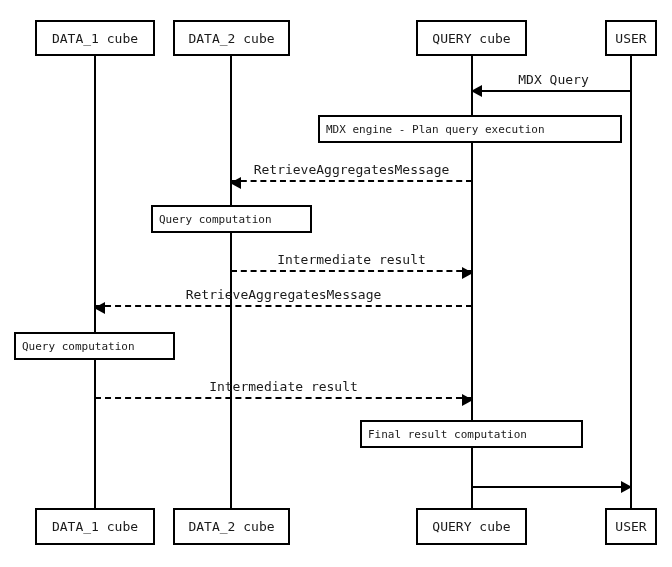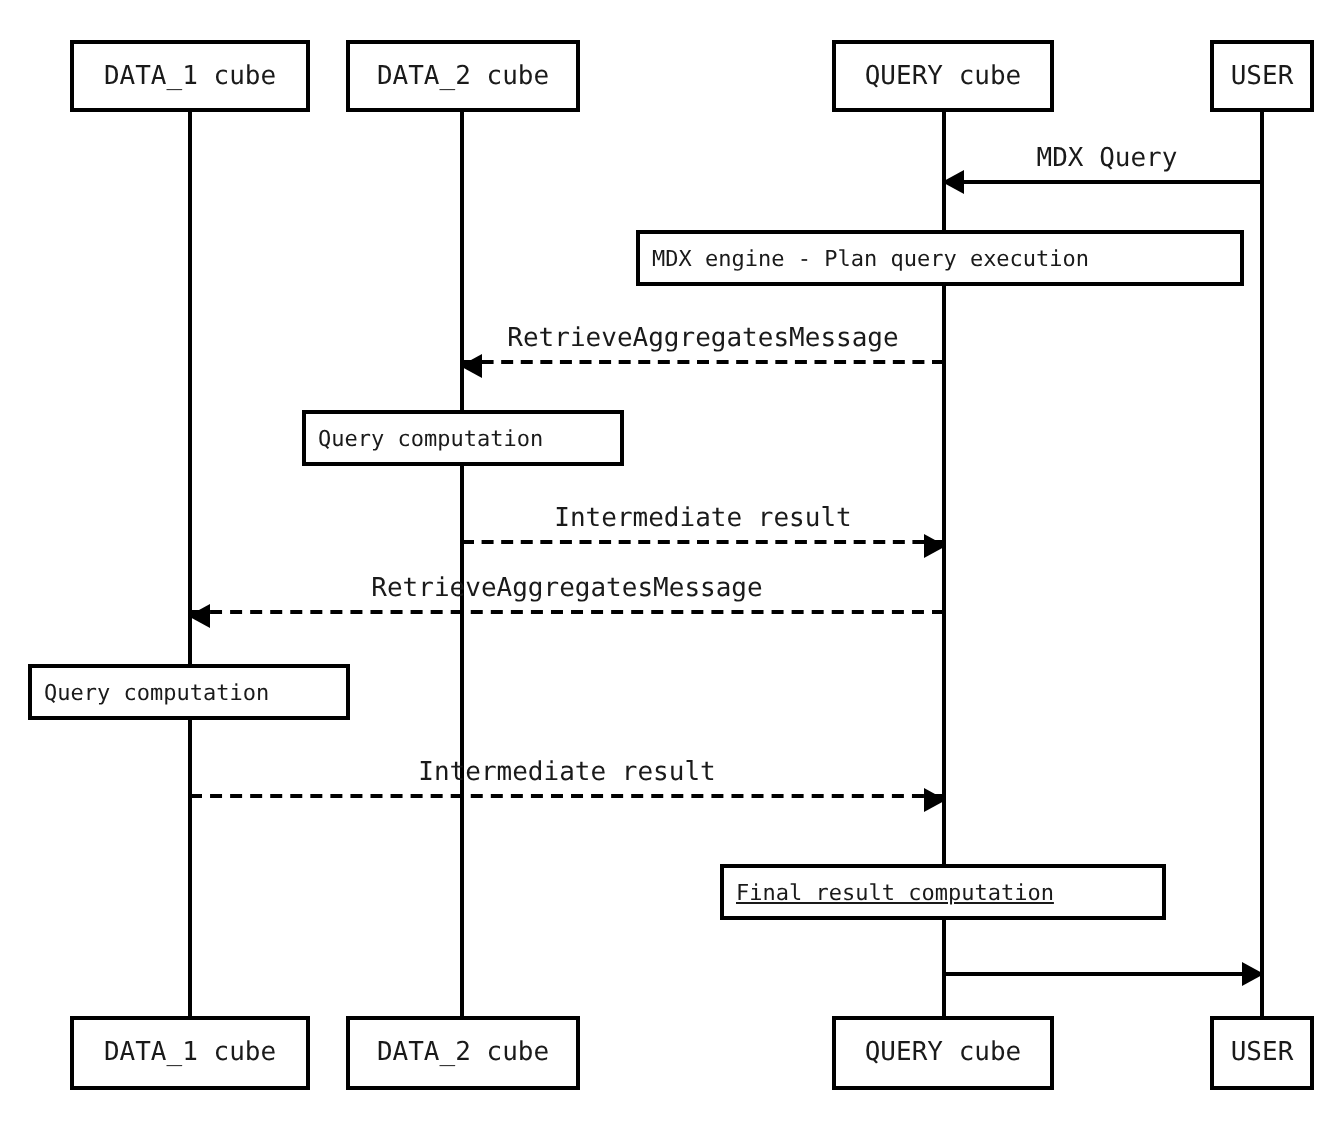--- a/index.html
+++ b/index.html
@@ -154,21 +154,21 @@
 
   <div class="action-box" style="left:14px; top:332px; width:161px; height:28px;">
     <span>Query computation</span>
   </div>
 
   <div class="message-label" style="left:95px; top:379px; width:377px;">Intermediate result</div>
   <div class="message dashed" style="left:95px; top:397px; width:377px;">
     <span class="arrowhead right"></span>
   </div>
 
-  <div class="action-box" style="left:360px; top:432px; width:223px; height:28px;text-decoration:underline;">
+  <div class="action-box" style="left:360px; top:420px; width:223px; height:28px;">
     <span>Final result computation</span>
   </div>
 
   <div class="message solid" style="left:472px; top:486px; width:159px;">
     <span class="arrowhead right"></span>
   </div>
 
   <div class="participant-box" style="left:35px; top:508px; width:120px; height:37px;">
     <span>DATA_1 cube</span>
   </div>

